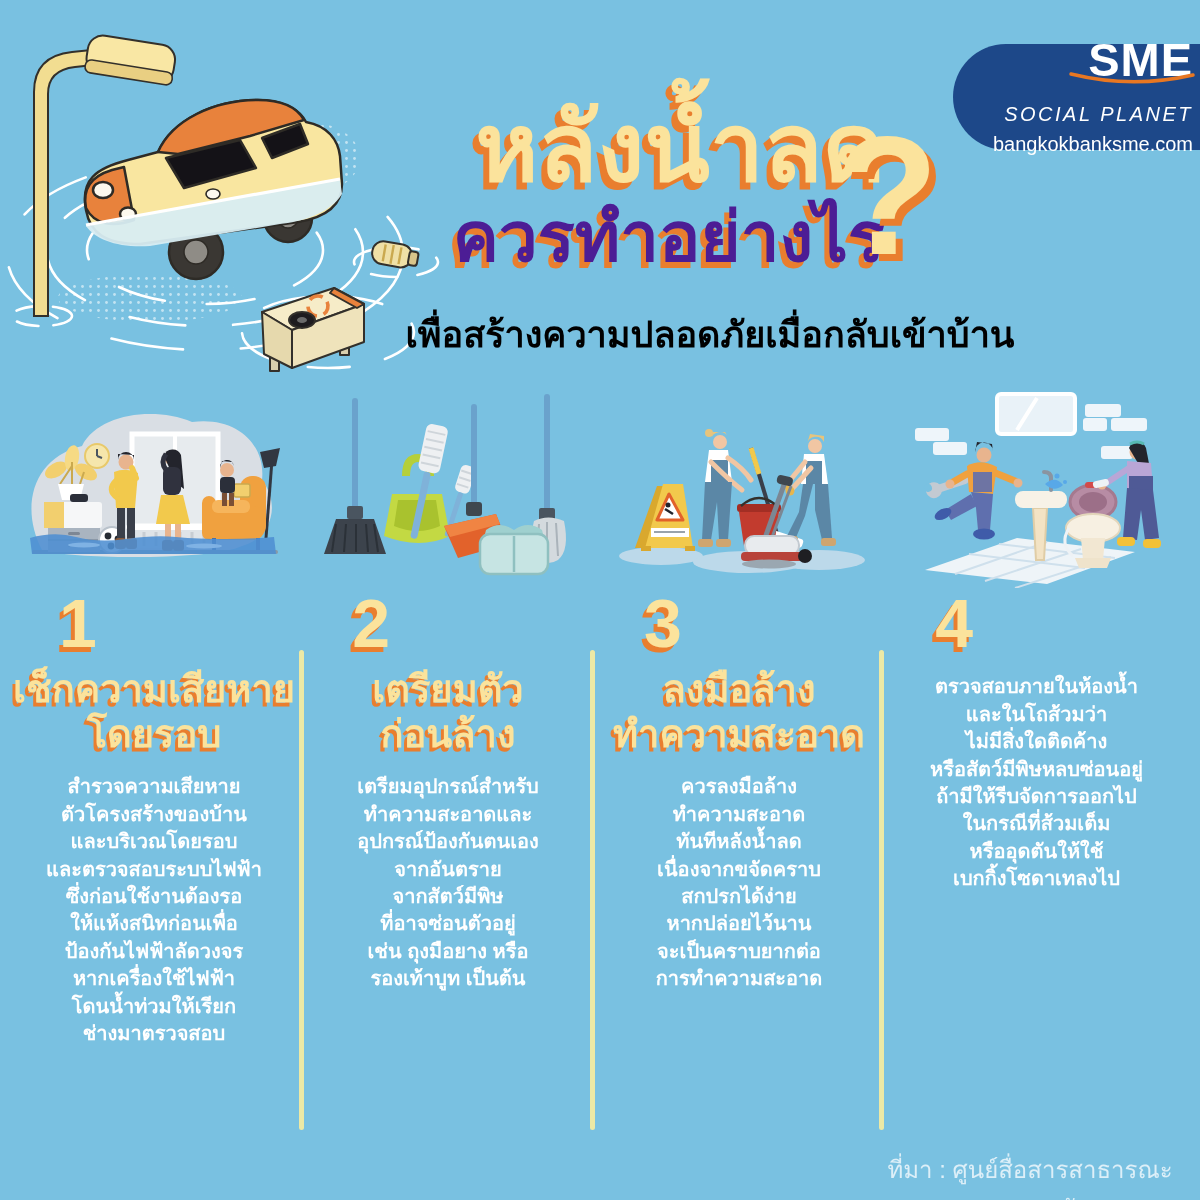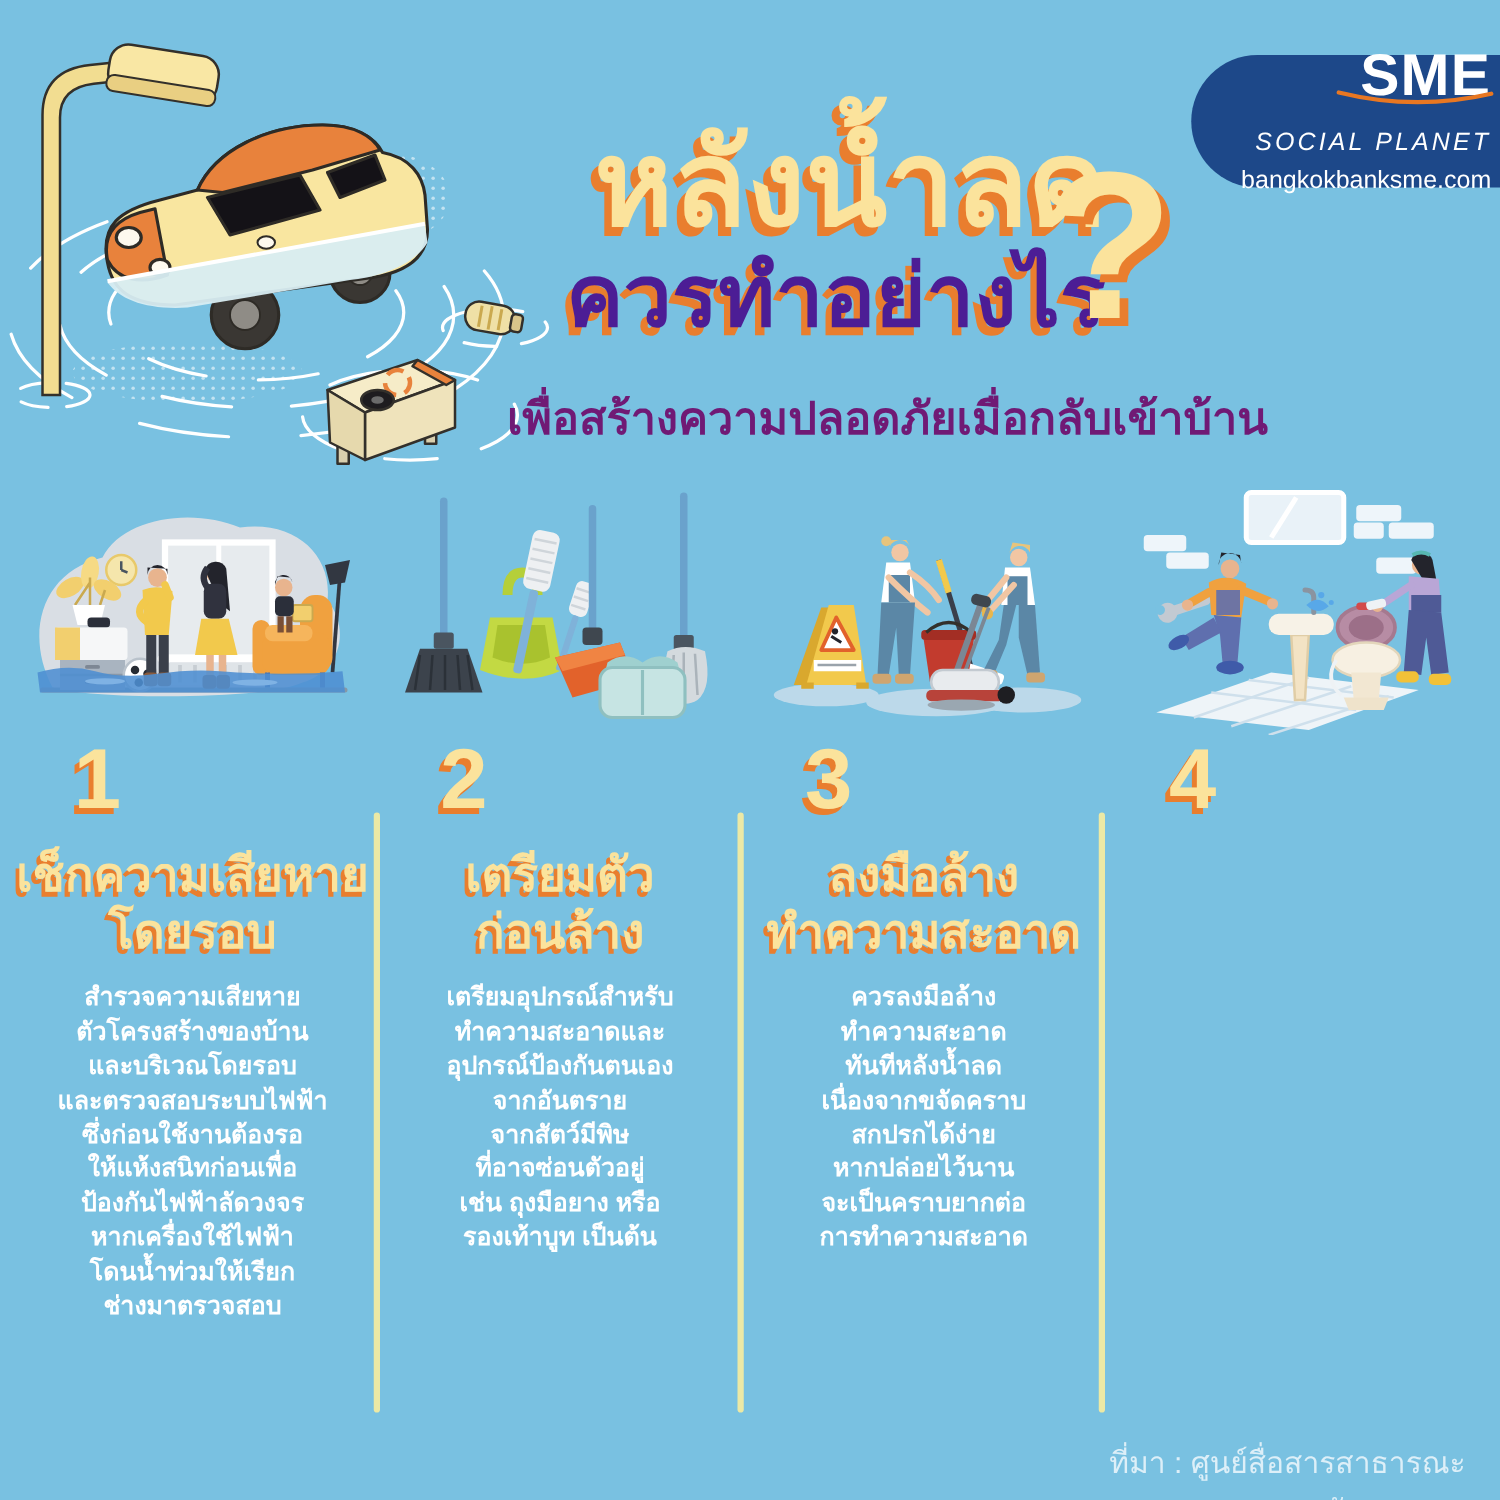--- a/index.html
+++ b/index.html
@@ -22,33 +22,33 @@
   .logo-web{color:#fff;font-weight:normal;font-size:20px;margin-top:3px;}
   
   .title-wrap{position:absolute;left:415px;top:88px;width:470px;text-align:right;z-index:2;}
   .title-line1{font-size:96px;font-weight:bold;color:#fbe39c;line-height:1.25;
     text-shadow:-6px 7px 0 #e97e2e;}
   .title-line2{font-size:69px;font-weight:bold;color:#4c1d95;line-height:1.1;margin-top:-8px;
     text-shadow:-5px 6px 0 #e97e2e;}
   .qmark{position:absolute;left:836px;top:112px;font-size:168px;line-height:1;font-weight:bold;
     color:#fbe39c;text-shadow:7px 7px 0 #e97e2e;z-index:2;}
   .subtitle{position:absolute;left:380px;top:306px;width:660px;text-align:center;
-    color:#701a75;font-size:36px;font-weight:bold;z-index:2;}
+    color:#000000;font-size:36px;font-weight:bold;z-index:2;}
   
   .scene{position:absolute;left:0;top:12px;z-index:1;}
   
   .col{position:absolute;top:388px;text-align:center;}
   #col1{left:10px;width:288px;}
   #col2{left:303px;width:290px;}
   #col3{left:595px;width:288px;}
   #col4{left:883px;width:307px;}
   .illus{height:200px;display:flex;align-items:center;justify-content:center;}
   .num{font-size:68px;line-height:1.05;font-weight:bold;color:#fbe39c;text-align:left;
     padding-left:17%;text-shadow:-4px 5px 0 #e97e2e;}
-  .heading{font-size:38px;font-weight:bold;color:#fbe39c;line-height:1.18;margin-top:20px;
+  .heading{font-size:38px;font-weight:bold;color:#fbe39c;line-height:1.18;margin-top:8px;
     white-space:pre-line;text-shadow:-3px 4px 0 #e97e2e;min-height:92px;}
   .bodytxt{font-size:20px;color:#ffffff;font-weight:bold;line-height:1.37;margin-top:14px;
     white-space:pre-line;}
   .divider{position:absolute;width:5px;top:650px;height:480px;background:#ece9a5;border-radius:3px;}
   #div1{left:299px;} #div2{left:590px;} #div3{left:879px;}
   .source{position:absolute;left:868px;top:1150px;width:324px;text-align:center;
     color:#ddeff8;font-size:24px;}
 </style>
 </head>
 <body>
@@ -471,19 +471,27 @@
         <circle cx="205" cy="97" r="4.5" fill="#e8b48e"></circle>
         <rect x="196" y="92" width="16" height="7" rx="3" fill="#eef2f5" transform="rotate(-12 204 96)"></rect>
         <rect x="232" y="88" width="24" height="14" fill="#4f5a96"></rect>
         <path d="M230,100 L256,102 L262,150 L248,152 L244,122 L240,152 L226,150 Z" fill="#4f5a96"></path>
         <rect x="220" y="149" width="18" height="9" rx="4" fill="#f2c138"></rect>
         <rect x="246" y="151" width="18" height="9" rx="4" fill="#f2c138"></rect>
       </g>
     </svg>
   </div>
   <div class="num">4</div>
+  <div class="bodytxt">ตรวจสอบภายในห้องน้ำ
+และในโถส้วมว่า
+ไม่มีสิ่งใดติดค้าง
+หรือสัตว์มีพิษหลบซ่อนอยู่
+ถ้ามีให้รีบจัดการออกไป
+ในกรณีที่ส้วมเต็ม
+หรืออุดตันให้ใช้
+เบกกิ้งโซดาเทลงไป</div>
 </div>
 
 <div class="divider" id="div1"></div>
 <div class="divider" id="div2"></div>
 <div class="divider" id="div3"></div>
 
 <div class="source">ที่มา : ศูนย์สื่อสารสาธารณะ กรมอนามัย</div>
 
 </body></html>

